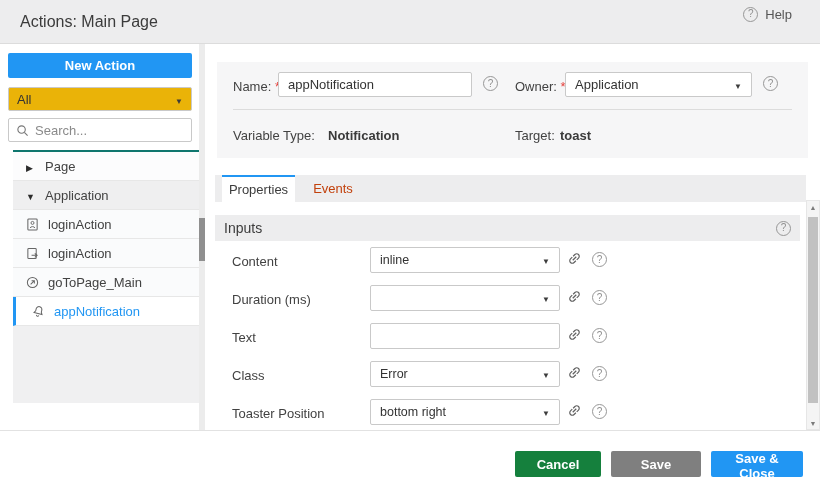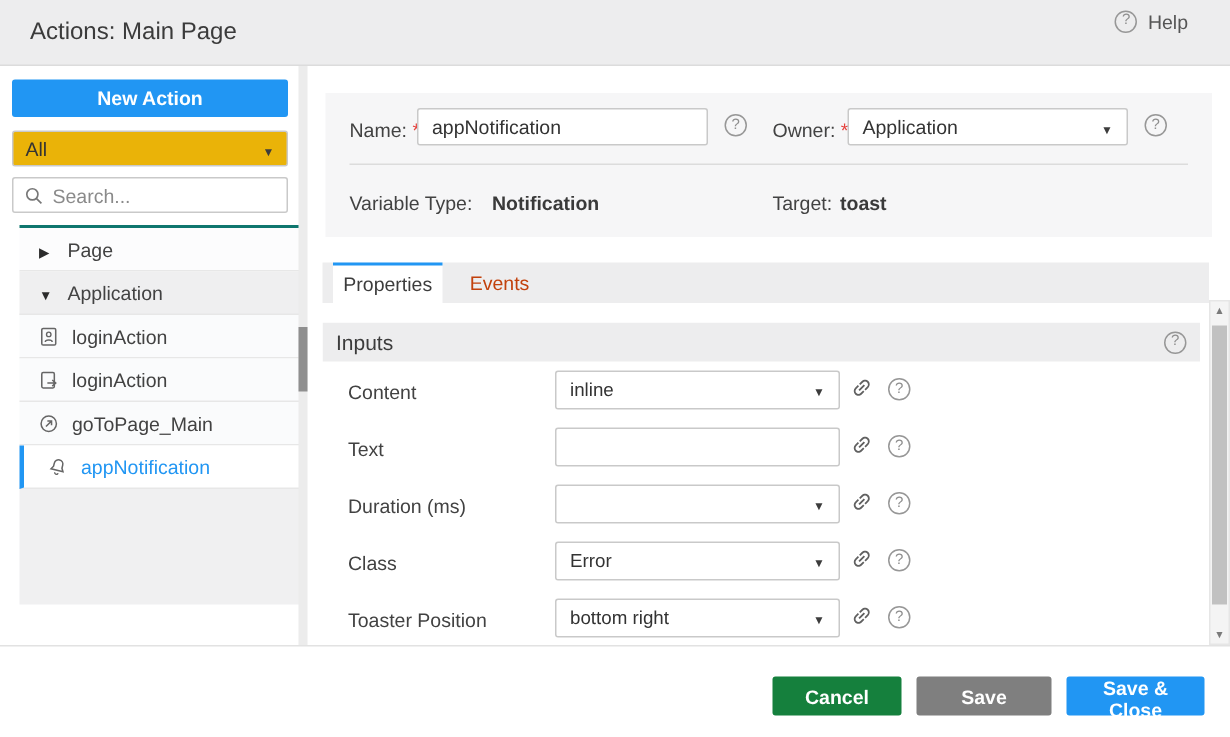--- a/index.html
+++ b/index.html
@@ -233,49 +233,49 @@
         <svg width="15" height="15" viewBox="0 0 24 24">
             <g transform="rotate(-45 12 12)">
               <path fill="#616161" d="M3.9 12c0-1.71 1.39-3.1 3.1-3.1h4V7H7c-2.76 0-5 2.24-5 5s2.24 5 5 5h4v-1.9H7c-1.71 0-3.1-1.39-3.1-3.1zM8 13h8v-2H8v2zm9-6h-4v1.9h4c1.71 0 3.1 1.39 3.1 3.1s-1.39 3.1-3.1 3.1h-4V17h4c2.76 0 5-2.24 5-5s-2.24-5-5-5z"></path>
             </g>
           </svg>
       </span>
       <span class="help-icon row-help"></span>
     </div>
 
     <div class="input-row">
-      <span class="row-lbl">Text</span>
-      <input class="row-text-input" type="text" value="" style="">
-      <span class="row-link">
-        <svg width="15" height="15" viewBox="0 0 24 24">
-            <g transform="rotate(-45 12 12)">
-              <path fill="#616161" d="M3.9 12c0-1.71 1.39-3.1 3.1-3.1h4V7H7c-2.76 0-5 2.24-5 5s2.24 5 5 5h4v-1.9H7c-1.71 0-3.1-1.39-3.1-3.1zM8 13h8v-2H8v2zm9-6h-4v1.9h4c1.71 0 3.1 1.39 3.1 3.1s-1.39 3.1-3.1 3.1h-4V17h4c2.76 0 5-2.24 5-5s-2.24-5-5-5z"></path>
-            </g>
-          </svg>
-      </span>
-      <span class="help-icon row-help"></span>
-    </div>
-
-    <div class="input-row">
       <span class="row-lbl">Duration (ms)</span>
       <div class="row-control">
         <span class="grow"></span>
         <span class="caret"></span>
       </div>
       <span class="row-link">
         <svg width="15" height="15" viewBox="0 0 24 24">
             <g transform="rotate(-45 12 12)">
               <path fill="#616161" d="M3.9 12c0-1.71 1.39-3.1 3.1-3.1h4V7H7c-2.76 0-5 2.24-5 5s2.24 5 5 5h4v-1.9H7c-1.71 0-3.1-1.39-3.1-3.1zM8 13h8v-2H8v2zm9-6h-4v1.9h4c1.71 0 3.1 1.39 3.1 3.1s-1.39 3.1-3.1 3.1h-4V17h4c2.76 0 5-2.24 5-5s-2.24-5-5-5z"></path>
             </g>
           </svg>
       </span>
       <span class="help-icon row-help"></span>
     </div>
 
     <div class="input-row">
+      <span class="row-lbl">Text</span>
+      <input class="row-text-input" type="text" value="" style="">
+      <span class="row-link">
+        <svg width="15" height="15" viewBox="0 0 24 24">
+            <g transform="rotate(-45 12 12)">
+              <path fill="#616161" d="M3.9 12c0-1.71 1.39-3.1 3.1-3.1h4V7H7c-2.76 0-5 2.24-5 5s2.24 5 5 5h4v-1.9H7c-1.71 0-3.1-1.39-3.1-3.1zM8 13h8v-2H8v2zm9-6h-4v1.9h4c1.71 0 3.1 1.39 3.1 3.1s-1.39 3.1-3.1 3.1h-4V17h4c2.76 0 5-2.24 5-5s-2.24-5-5-5z"></path>
+            </g>
+          </svg>
+      </span>
+      <span class="help-icon row-help"></span>
+    </div>
+
+    <div class="input-row">
       <span class="row-lbl">Class</span>
       <div class="row-control">
         <span class="grow">Error</span>
         <span class="caret"></span>
       </div>
       <span class="row-link">
         <svg width="15" height="15" viewBox="0 0 24 24">
             <g transform="rotate(-45 12 12)">
               <path fill="#616161" d="M3.9 12c0-1.71 1.39-3.1 3.1-3.1h4V7H7c-2.76 0-5 2.24-5 5s2.24 5 5 5h4v-1.9H7c-1.71 0-3.1-1.39-3.1-3.1zM8 13h8v-2H8v2zm9-6h-4v1.9h4c1.71 0 3.1 1.39 3.1 3.1s-1.39 3.1-3.1 3.1h-4V17h4c2.76 0 5-2.24 5-5s-2.24-5-5-5z"></path>
             </g>

